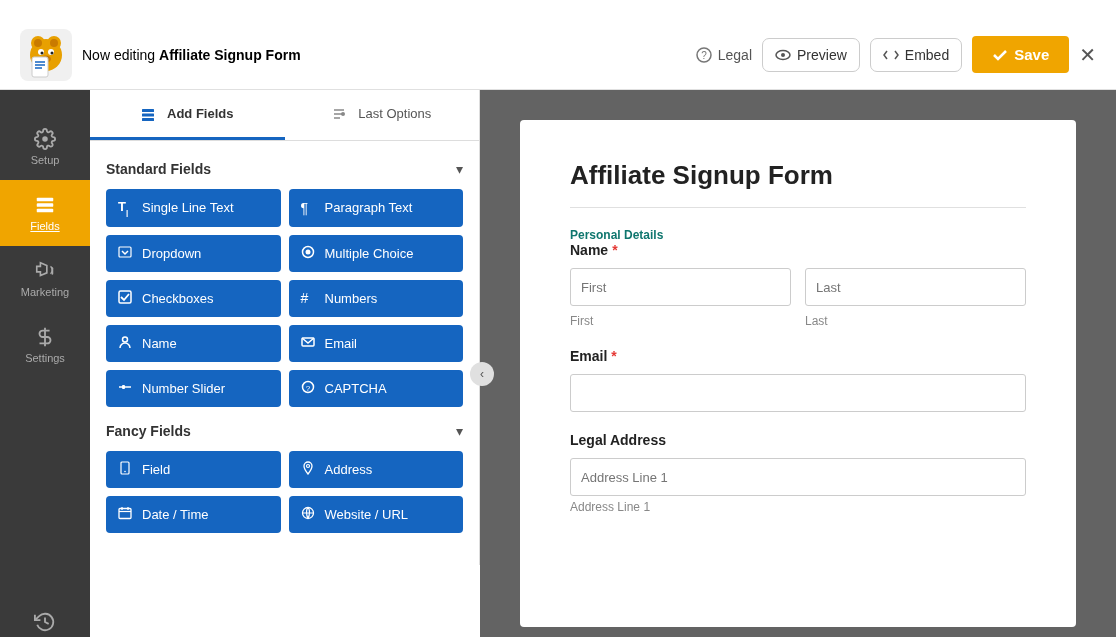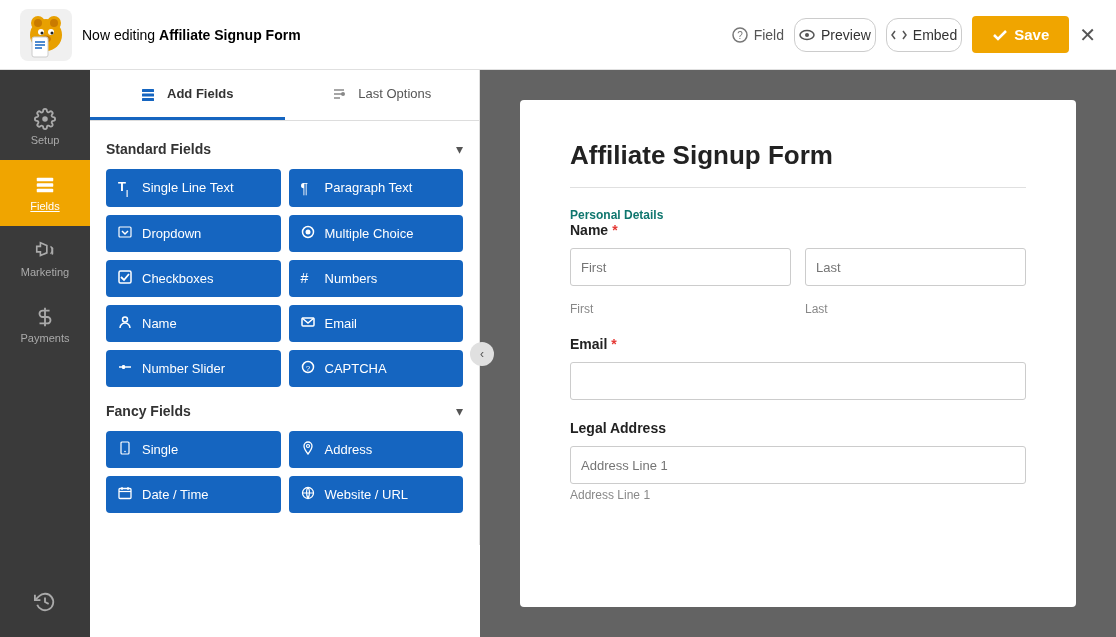--- a/index.html
+++ b/index.html
@@ -1,29 +1,29 @@
 <!DOCTYPE html>
 <html><head>
   <meta charset="utf-8">
   <style>
     * { box-sizing: border-box; margin: 0; padding: 0; }
     body { font-family: -apple-system, BlinkMacSystemFont, 'Segoe UI', sans-serif; font-size: 14px; background: #fff; width: 1116px; height: 637px; overflow: hidden; }
 
     
     .topbar {
       display: flex; align-items: center; justify-content: space-between;
-      height: 70px; padding: 0 20px; border-bottom: 1px solid #e0e0e0; background: #fff;
+      height: 70px; padding: 0 20px; border-bottom: 1px solid #e0e0e0; background: #fff; margin-top: 20px;
     }
     .topbar-left { display: flex; align-items: center; gap: 10px; }
     .topbar-logo { width: 52px; height: 52px; }
     .topbar-right { display: flex; align-items: center; gap: 10px; }
     .btn-help { display: flex; align-items: center; gap: 6px; background: none; border: none; color: #555; cursor: pointer; font-size: 14px; }
     .btn-preview, .btn-embed {
       display: flex; align-items: center; gap: 6px;
-      border: 1px solid #ccc; background: #fff; padding: 8px 4px; border-radius: 12px;
+      border: 1px solid #ccc; background: #fff; padding: 8px 12px; border-radius: 7px;
       cursor: pointer; font-size: 14px; color: #333;
     }
     .btn-save {
       display: flex; align-items: center; gap: 6px;
       background: #f0a500; color: #fff; border: none; padding: 10px 20px;
       border-radius: 4px; cursor: pointer; font-size: 15px; font-weight: 600;
     }
     .btn-close { background: none; border: none; font-size: 20px; cursor: pointer; color: #555; }
 
     
@@ -68,21 +68,21 @@
     
     .form-preview { flex: 1; background: #636363; display: flex; justify-content: center; padding: 30px 40px; overflow-y: auto; }
     .form-card { background: #fff; border-radius: 4px; padding: 40px 50px; width: 100%; max-width: 580px; min-height: 500px; }
     .form-title { font-size: 26px; font-weight: 700; color: #222; margin-bottom: 16px; }
     .form-divider { border: none; border-top: 1px solid #e0e0e0; margin-bottom: 20px; }
     .form-section-title { font-size: 12px; font-weight: 700; color: #0f766e; }
     .form-field { margin-bottom: 20px; }
     .form-label { font-size: 14px; font-weight: 600; color: #222; margin-bottom: 10px; display: flex; align-items: center; gap: 4px; }
     .required-star { color: #e53935; }
     .name-row { display: grid; grid-template-columns: 1fr 1fr; gap: 14px; }
-    .input-wrapper { display: flex; flex-direction: column; gap: 16px; }
+    .input-wrapper { display: flex; flex-direction: column; gap: 8px; }
     .form-input {
       border: 1px solid #ccc; border-radius: 3px; padding: 8px 10px;
       font-size: 13px; color: #333; height: 38px;
     }
     .input-sublabel { font-size: 12px; color: #888; }
   </style>
 </head>
 <body>
 
 <div class="topbar">
@@ -112,21 +112,21 @@
       <span>Now editing</span>
       <strong>Affiliate Signup Form</strong>
     </div>
   </div>
   <div class="topbar-right">
     <button class="btn-help">
       <svg width="16" height="16" viewBox="0 0 16 16" fill="#777">
           <circle cx="8" cy="8" r="7" stroke="#777" stroke-width="1.5" fill="none"></circle>
           <text x="8" y="12" text-anchor="middle" font-size="10" fill="#777">?</text>
         </svg>
-      <span>Field</span>
+      <span>Legal</span>
     </button>
     <button class="btn-preview">
       <svg width="16" height="16" viewBox="0 0 16 16">
           <ellipse cx="8" cy="8" rx="7" ry="4.5" stroke="#555" stroke-width="1.5" fill="none"></ellipse>
           <circle cx="8" cy="8" r="2" fill="#555"></circle>
         </svg>
       <span>Preview</span>
     </button>
     <button class="btn-embed">
       <svg width="16" height="16" viewBox="0 0 16 16">
@@ -169,21 +169,21 @@
         <path d="M20 9v6" stroke="currentColor" stroke-width="2" stroke-linecap="round"></path>
         <path d="M18 7a5 5 0 012 4 5 5 0 01-2 4" stroke="currentColor" stroke-width="1.5" fill="none"></path>
       </svg>
       <span>Marketing</span>
     </div>
     <div class="sidebar-item">
       <svg viewBox="0 0 24 24">
         <line x1="12" y1="2" x2="12" y2="22" stroke="currentColor" stroke-width="2"></line>
         <path d="M17 5H9.5a3.5 3.5 0 100 7h5a3.5 3.5 0 010 7H6" stroke="currentColor" stroke-width="2" fill="none"></path>
       </svg>
-      <span>Payments</span>
+      <span>Settings</span>
     </div>
     <div class="sidebar-bottom">
       <div class="sidebar-item">
         <svg viewBox="0 0 24 24">
           <polyline points="1,4 1,10 7,10" stroke="currentColor" stroke-width="2" fill="none"></polyline>
           <path d="M3.51 15a9 9 0 102.13-9.36L1 10" stroke="currentColor" stroke-width="2" fill="none"></path>
           <polyline points="12,7 12,12 16,14" stroke="currentColor" stroke-width="2" fill="none"></polyline>
         </svg>
       </div>
     </div>
@@ -299,21 +299,21 @@
           <span class="collapse-arrow">▾</span>
         </div>
         <div class="fields-grid">
           <button class="field-btn">
             <span class="field-btn-icon">
               <svg width="14" height="14" viewBox="0 0 14 14" fill="none">
                   <path d="M4 1h6a1 1 0 011 1v10a1 1 0 01-1 1H4a1 1 0 01-1-1V2a1 1 0 011-1z" stroke="white" stroke-width="1.2"></path>
                   <circle cx="7" cy="10.5" r="0.8" fill="white"></circle>
                 </svg>
             </span>
-            <span>Single</span>
+            <span>Field</span>
           </button>
           <button class="field-btn">
             <span class="field-btn-icon">
               <svg width="14" height="14" viewBox="0 0 14 14" fill="none">
                   <path d="M7 1a4 4 0 014 4c0 3-4 8-4 8S3 8 3 5a4 4 0 014-4z" stroke="white" stroke-width="1.3"></path>
                   <circle cx="7" cy="5" r="1.5" stroke="white" stroke-width="1.2"></circle>
                 </svg>
             </span>
             <span>Address</span>
           </button>

